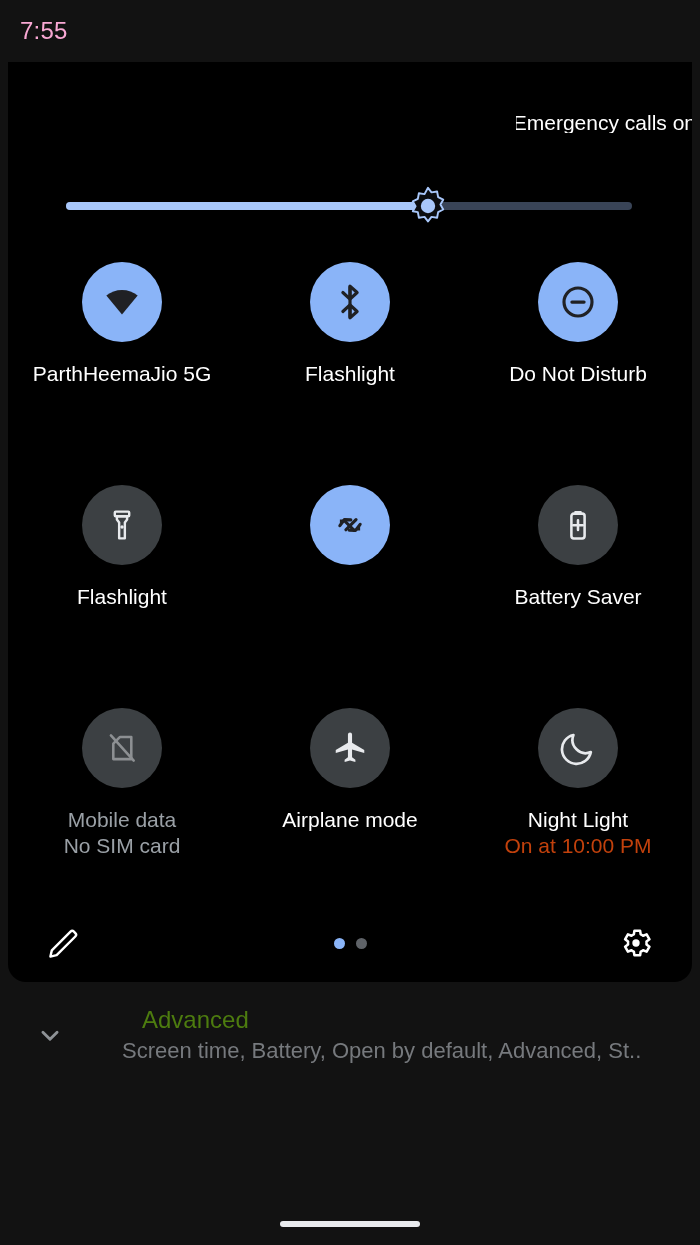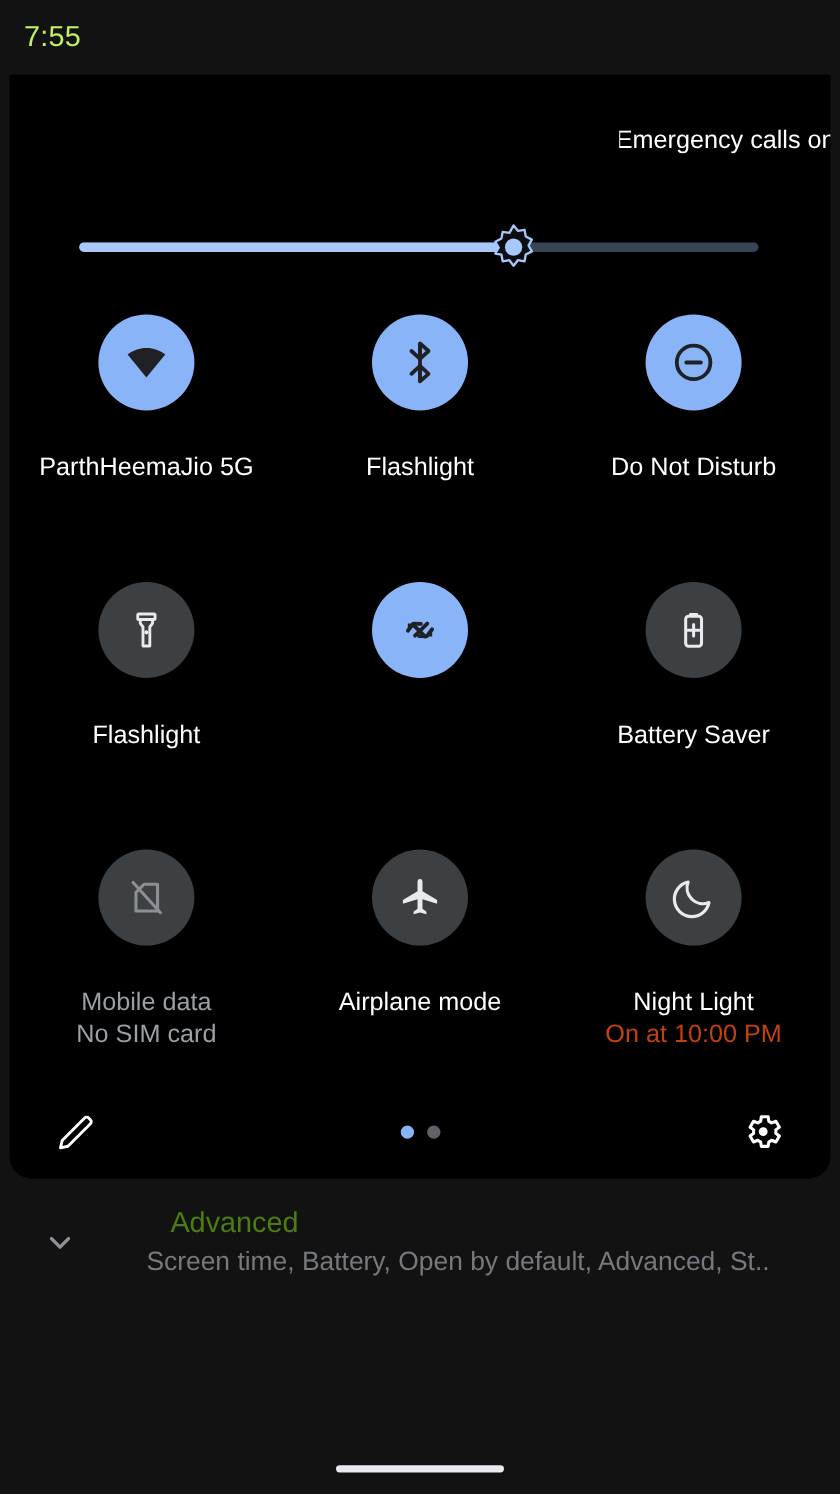--- a/index.html
+++ b/index.html
@@ -30,21 +30,21 @@
     top: 0; left: 0;
     width: 700px;
     height: 62px;
     display: flex;
     align-items: center;
     padding: 0 20px;
     box-sizing: border-box;
     z-index: 20;
   }
   #status-clock {
-    color: #bef264;
+    color: #f9a8d4;
     font-size: 24px;
     font-weight: 500;
     letter-spacing: 0.2px;
     line-height: 1;
   }
 
   
   #qs-panel {
     position: absolute;
     left: 8px;
@@ -58,21 +58,21 @@
   }
 
   
   #carrier-row {
     position: absolute;
     top: 45px;
     left: 0;
     width: 684px;
     height: 30px;
     display: flex;
-    align-items: flex-start;
+    align-items: center;
     justify-content: flex-end;
     padding-right: 0;
     box-sizing: border-box;
   }
   #carrier-text {
     color: #ffffff;
     font-size: 21px;
     line-height: 1;
     white-space: nowrap;
     
@@ -129,21 +129,20 @@
   }
   .qs-tile {
     width: 228px;
     height: 223px;
     display: flex;
     flex-direction: column;
     align-items: center;
     box-sizing: border-box;
     padding-top: 10px;
     cursor: pointer;
-    gap: 16px;
   }
   .tile-icon-circle {
     width: 80px;
     height: 80px;
     border-radius: 50%;
     display: flex;
     align-items: center;
     justify-content: center;
     flex: none;
   }

